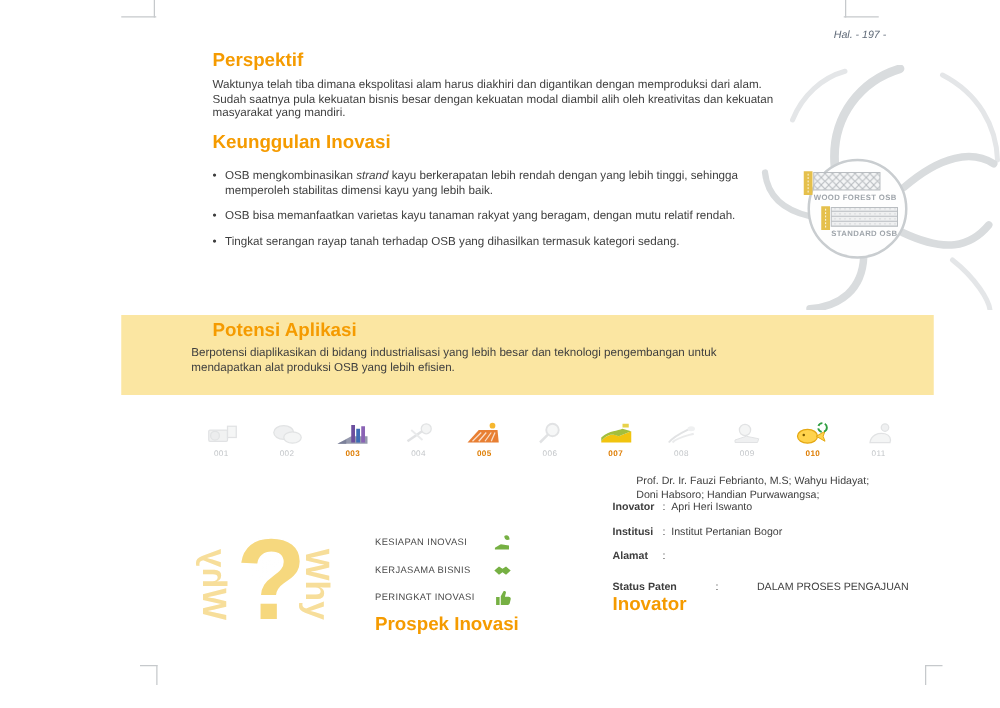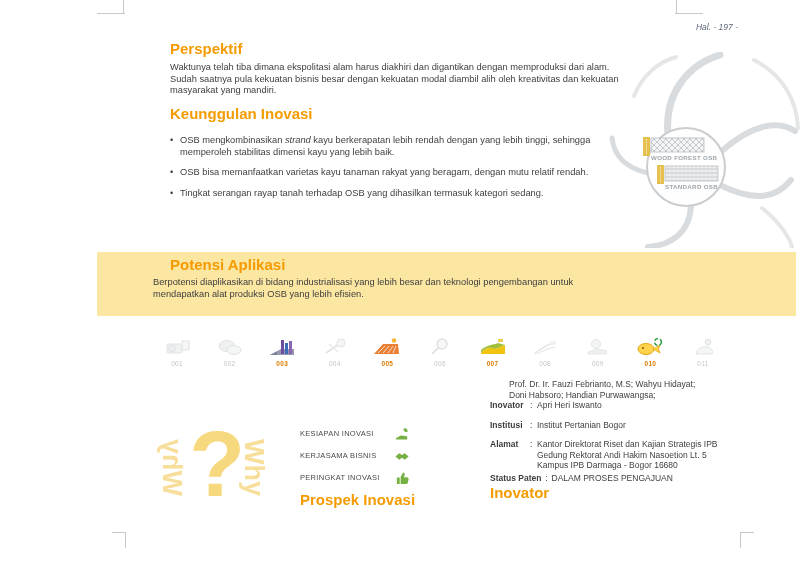--- a/index.html
+++ b/index.html
@@ -2,54 +2,54 @@
 <html><head>
 <meta charset="utf-8">
 <style>
   * { box-sizing: border-box; }
   body { margin:0; background:#fff; font-family:"Liberation Sans", sans-serif; }
   .page { position:relative; width:800px; height:566px; background:#fff; overflow:hidden; }
 
   
   .mark { position:absolute; background:#c6c9cc; }
 
-  .pagenum { position:absolute; left:638px; top:22px; width:100px; text-align:right;
+  .pagenum { position:absolute; left:638px; top:22px; width:100px; text-align:center;
              font-size:8.5px; font-style:italic; color:#5e6977; }
 
   .h-orange { position:absolute; color:#f59b00; font-weight:bold; font-size:15px; line-height:16px; }
 
   .body-text { position:absolute; font-size:9.3px; line-height:11.6px; color:#3e3e3e; }
 
   ul.bullets { position:absolute; left:170px; top:135px; width:432px; margin:0; padding:0;
                list-style:none; font-size:9.3px; line-height:11.6px; color:#3e3e3e; }
   ul.bullets li { position:relative; padding-left:10px; margin-bottom:9px; }
   ul.bullets .blt { position:absolute; left:0; top:0; }
   ul.bullets em { }
 
-  .banner { position:absolute; left:97px; top:252px; width:699px; height:64px; background:#fbe6a2; }
+  .banner { position:absolute; left:97px; top:252px; width:650px; height:64px; background:#fbe6a2; }
   .banner .h-orange { left:73px; top:5px; }
   .banner .body-text { left:56px; top:25px; width:465px; }
 
   .icon-row { position:absolute; left:156px; top:336px; width:568px; display:flex;
               justify-content:space-between; }
   .icon-item { width:42px; display:flex; flex-direction:column; align-items:center; }
   .icon-item svg { width:30px; height:22px; }
   .icon-item.inactive svg { opacity:.55; }
   .icon-num { font-size:6.5px; margin-top:2px; color:#c2c5c8; letter-spacing:.3px; }
   .icon-item.active .icon-num { color:#de7c00; font-weight:bold; }
 
   .inv { position:absolute; left:490px; top:379px; width:266px; font-size:8.5px;
          line-height:10.5px; color:#3e3e3e; }
   .inv .names { margin-left:19px; }
   .inv .row { display:flex; }
   .inv .row .lbl { width:40px; font-weight:bold; flex:none; }
   .inv .row .cl { width:7px; flex:none; }
   .inv .row .val { flex:1; }
   .inv .gap { height:9px; }
-  .inv .status { margin-top:2px; }
+  .inv .status { margin-top:14px;gap:27px; }
   .inv .status .lbl { font-weight:bold; }
   .inv .heading { margin-top:5px; color:#f59b00; font-weight:bold; font-size:15px; }
 
   .prospek { position:absolute; left:300px; top:422px; width:110px; }
   .prospek .row { display:flex; align-items:center; justify-content:space-between; height:22px; }
   .prospek .lab { font-size:7.5px; letter-spacing:.3px; color:#4a4a4a; }
   .prospek .heading { margin-top:3px; color:#f59b00; font-weight:bold; font-size:15px; white-space:nowrap; }
 
   .why { position:absolute; left:152px; top:408px; width:130px; height:115px; }
   .why .glow { position:absolute; left:34px; top:10px; width:60px; height:60px; border-radius:50%;
@@ -251,25 +251,20 @@
     <div class="gap"></div>
     <div class="row">
       <span class="lbl">Institusi</span>
         <span class="cl">:</span>
       <span class="val">Institut Pertanian Bogor</span>
     </div>
     <div class="gap"></div>
     <div class="row">
       <span class="lbl">Alamat</span>
         <span class="cl">:</span>
-      <span class="val">
-        <span style="display:block">Kantor Direktorat Riset dan Kajian Strategis IPB</span>
-        <span style="display:block">Gedung Rektorat Andi Hakim Nasoetion Lt. 5</span>
-        <span style="display:block">Kampus IPB Darmaga - Bogor 16680</span>
-      </span>
     </div>
     <div class="row status">
       <span class="lbl" style="width:auto">Status Paten</span>
       <span class="cl" style="width:10px; text-align:center">:</span>
       <span class="val">DALAM PROSES PENGAJUAN</span>
     </div>
     <div class="heading">Inovator</div>
   </div>
 
   <div class="prospek">

